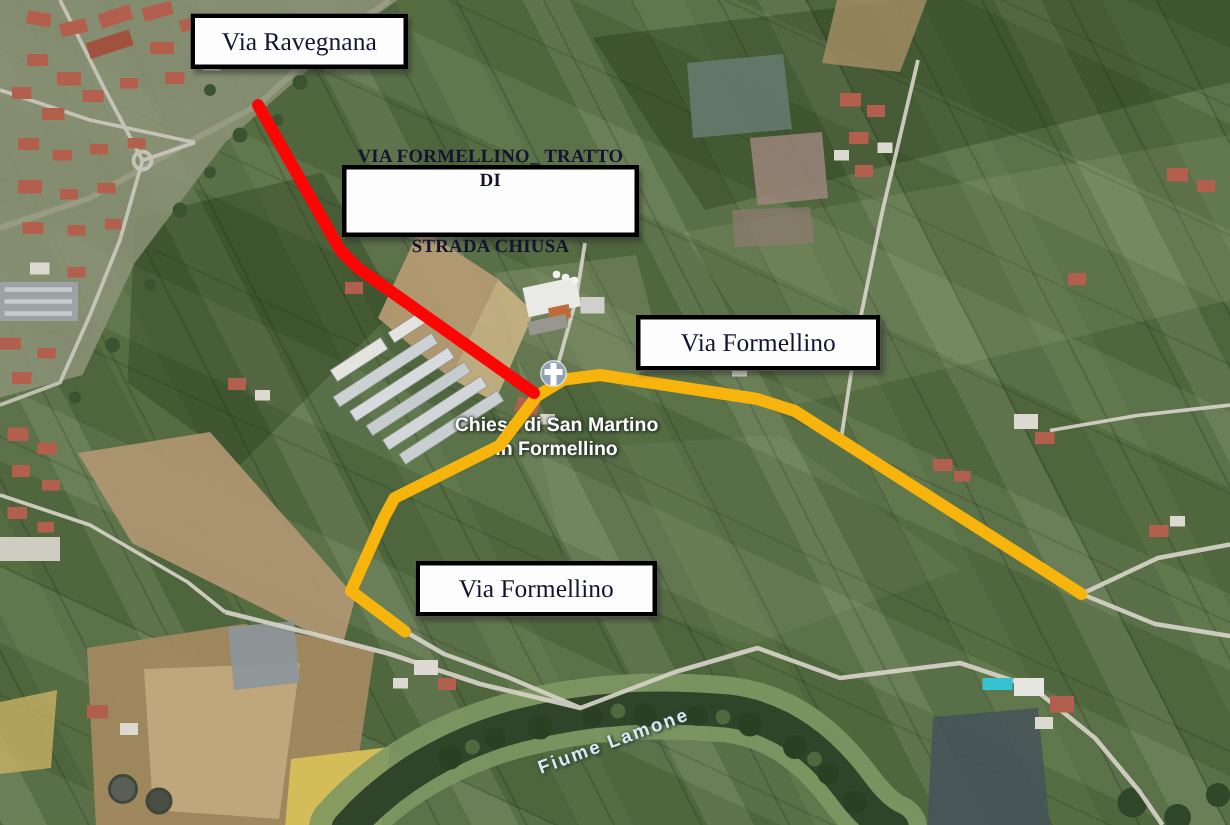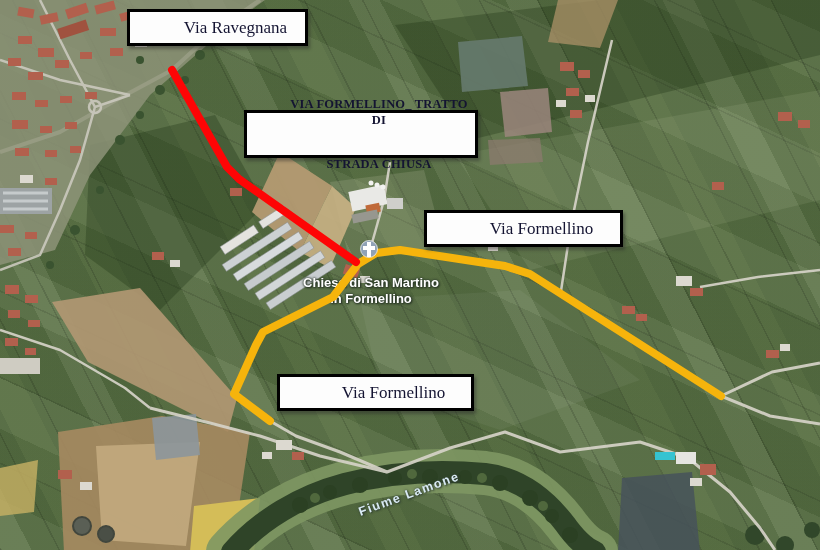--- a/index.html
+++ b/index.html
@@ -18,21 +18,20 @@
       repeating-linear-gradient(25deg, rgba(255,255,255,0.04) 0px 46px, rgba(10,30,10,0.08) 46px 110px);
   }
   svg{position:absolute;left:0;top:0;}
   
   .annot{
     position:absolute;background:#fdfdfd;border:3px solid #000;
     box-shadow:2px 3px 3px rgba(40,40,40,0.45);
     font-family:"Liberation Serif",serif;color:#141432;text-align:center;
     display:flex;flex-direction:column;align-items:center;justify-content:center;
     z-index:40;
-    padding-left:36px;
   }
   .annot.big{font-size:17px;}
   .annot.small{font-size:12.5px;font-weight:600;line-height:1.3;letter-spacing:0.2px;}
   
   .place-label{
     position:absolute;color:#ffffff;font-size:13px;font-weight:600;text-align:center;
     text-shadow:0 0 3px #2d3a2d,0 0 2px #2d3a2d,1px 1px 2px #24301f;
     line-height:1.2;z-index:10;
   }
   .river-label{
@@ -248,21 +247,21 @@
     <g>
       <circle cx="369" cy="249" r="8.5" fill="#90a2b6" stroke="rgba(255,255,255,0.65)" stroke-width="1"></circle>
       <path d="M367 242 h4 v4 h4 v4 h-4 v7 h-4 v-7 h-4 v-4 h4 Z" fill="#ffffff"></path>
     </g>
   </svg>
 
   <div class="annot big" style="left:127px;top:9px;width:139px;height:31px;">
     <span>Via Ravegnana</span>
   </div>
 
-  <div class="annot small" style="left:244px;top:110px;width:192px;height:42px;gap:28px;">
+  <div class="annot small" style="left:228px;top:110px;width:192px;height:42px;gap:28px;">
     <span>VIA FORMELLINO_ TRATTO DI</span>
     <span>STRADA CHIUSA</span>
   </div>
 
   <div class="annot big" style="left:424px;top:210px;width:157px;height:31px;">
     <span>Via Formellino</span>
   </div>
 
   <div class="annot big" style="left:277px;top:374px;width:155px;height:31px;">
     <span>Via Formellino</span>

